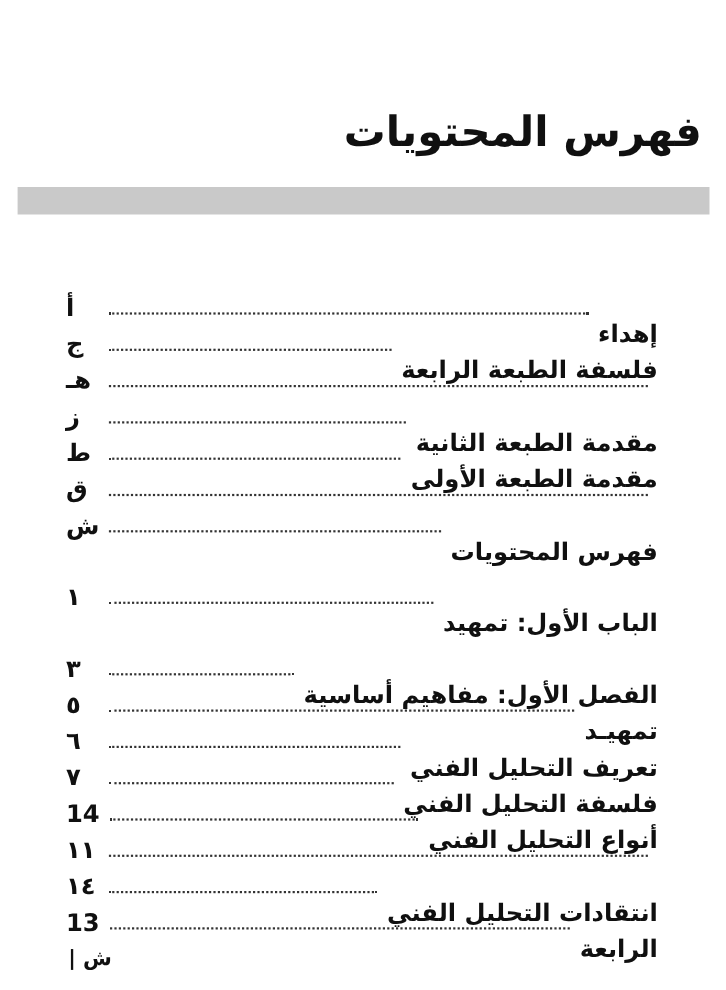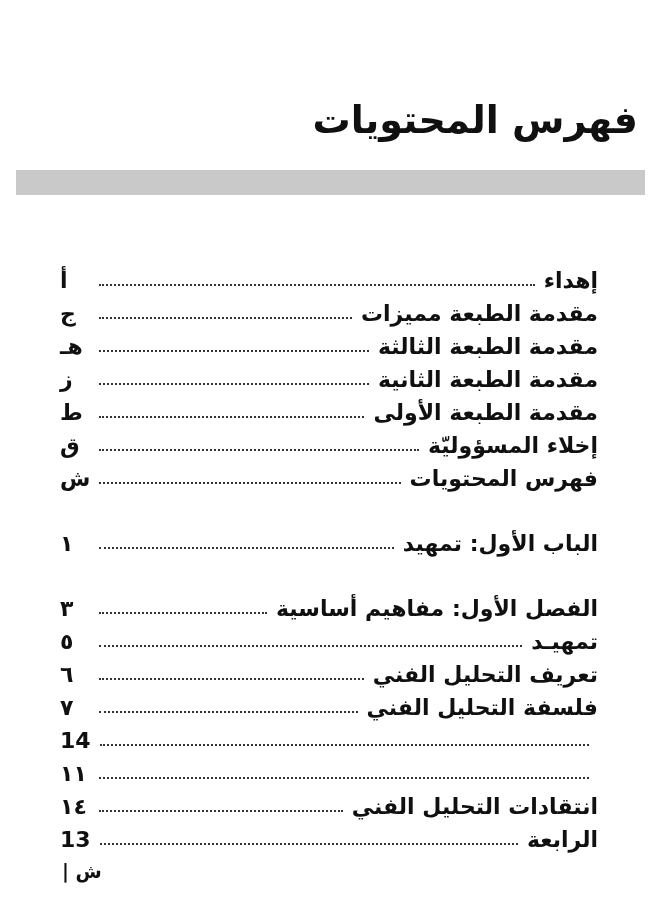--- a/index.html
+++ b/index.html
@@ -41,21 +41,21 @@
   .toc-section + .toc-section { margin-top: 32px; }
   .toc-row {
     display: flex;
     direction: rtl;
     align-items: flex-start;
     height: 33px;
     line-height: 33px;
     font-size: 22px;
     font-weight: 700;
   }
-  .toc-label { white-space: nowrap; }
+  .toc-label { white-space: nowrap; margin-top: 24px; }
   .toc-dots {
     flex: 1 1 auto;
     min-width: 18px;
     height: 20px;
     margin: 0 9px;
     border-bottom: 2px dotted #333333;
   }
   .toc-page {
     direction: ltr;
     min-width: 30px;
@@ -78,41 +78,39 @@
   <h1 class="title">فهرس المحتويات</h1>
   <div class="divider-bar" style="background: rgb(201, 201, 201);"></div>
   <div class="toc" id="toc">
       <div class="toc-section">
         <div class="toc-row">
           <span class="toc-label">إهداء</span>
           <span class="toc-dots"></span>
           <span class="toc-page">أ</span>
         </div>
         <div class="toc-row">
-          <span class="toc-label">مقدمة الطبعة مميزات</span>
+          <span class="toc-label">فلسفة الطبعة الرابعة</span>
           <span class="toc-dots"></span>
           <span class="toc-page">ج</span>
         </div>
         <div class="toc-row">
-          <span class="toc-label">مقدمة الطبعة الثالثة</span>
           <span class="toc-dots"></span>
           <span class="toc-page">هـ</span>
         </div>
         <div class="toc-row">
           <span class="toc-label">مقدمة الطبعة الثانية</span>
           <span class="toc-dots"></span>
           <span class="toc-page">ز</span>
         </div>
         <div class="toc-row">
           <span class="toc-label">مقدمة الطبعة الأولى</span>
           <span class="toc-dots"></span>
           <span class="toc-page">ط</span>
         </div>
         <div class="toc-row">
-          <span class="toc-label">إخلاء المسؤوليّة</span>
           <span class="toc-dots"></span>
           <span class="toc-page">ق</span>
         </div>
         <div class="toc-row">
           <span class="toc-label">فهرس المحتويات</span>
           <span class="toc-dots"></span>
           <span class="toc-page">ش</span>
         </div>
       </div>
       <div class="toc-section">
@@ -137,20 +135,21 @@
           <span class="toc-label">تعريف التحليل الفني</span>
           <span class="toc-dots"></span>
           <span class="toc-page">٦</span>
         </div>
         <div class="toc-row">
           <span class="toc-label">فلسفة التحليل الفني</span>
           <span class="toc-dots"></span>
           <span class="toc-page">٧</span>
         </div>
         <div class="toc-row">
+          <span class="toc-label">أنواع التحليل الفني</span>
           <span class="toc-dots"></span>
           <span class="toc-page">14</span>
         </div>
         <div class="toc-row">
           <span class="toc-dots"></span>
           <span class="toc-page">١١</span>
         </div>
         <div class="toc-row">
           <span class="toc-label">انتقادات التحليل الفني</span>
           <span class="toc-dots"></span>

